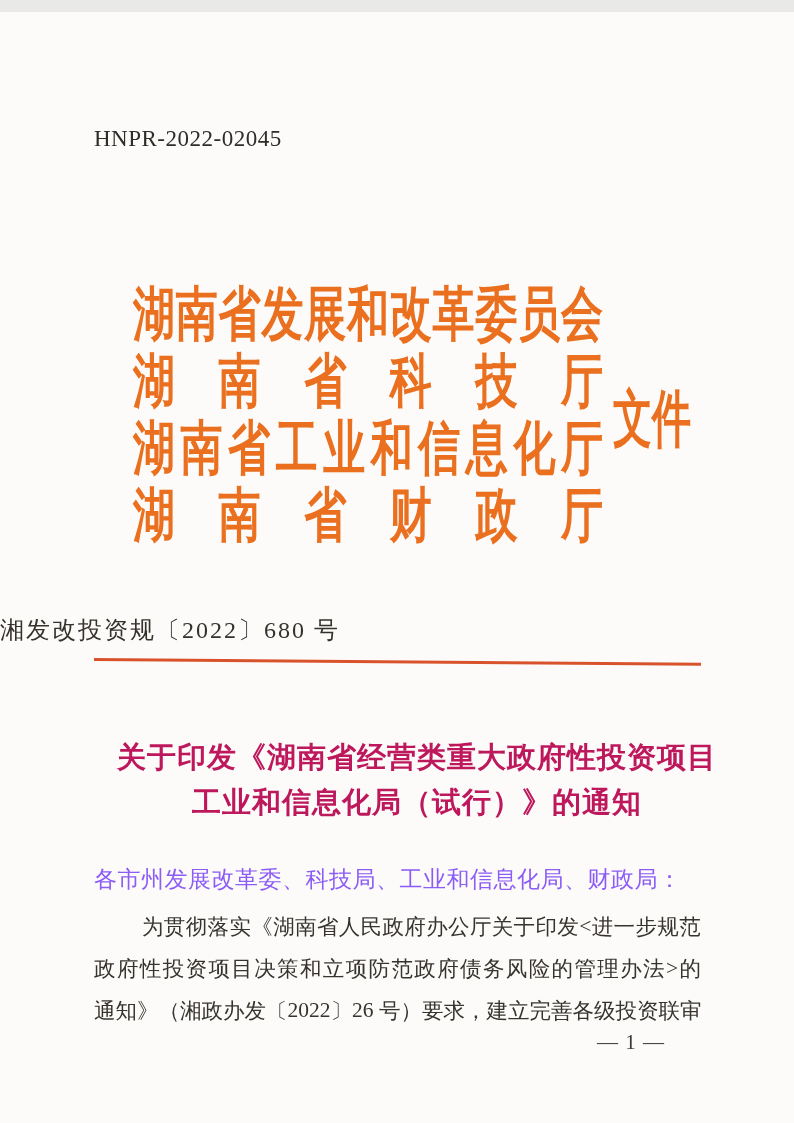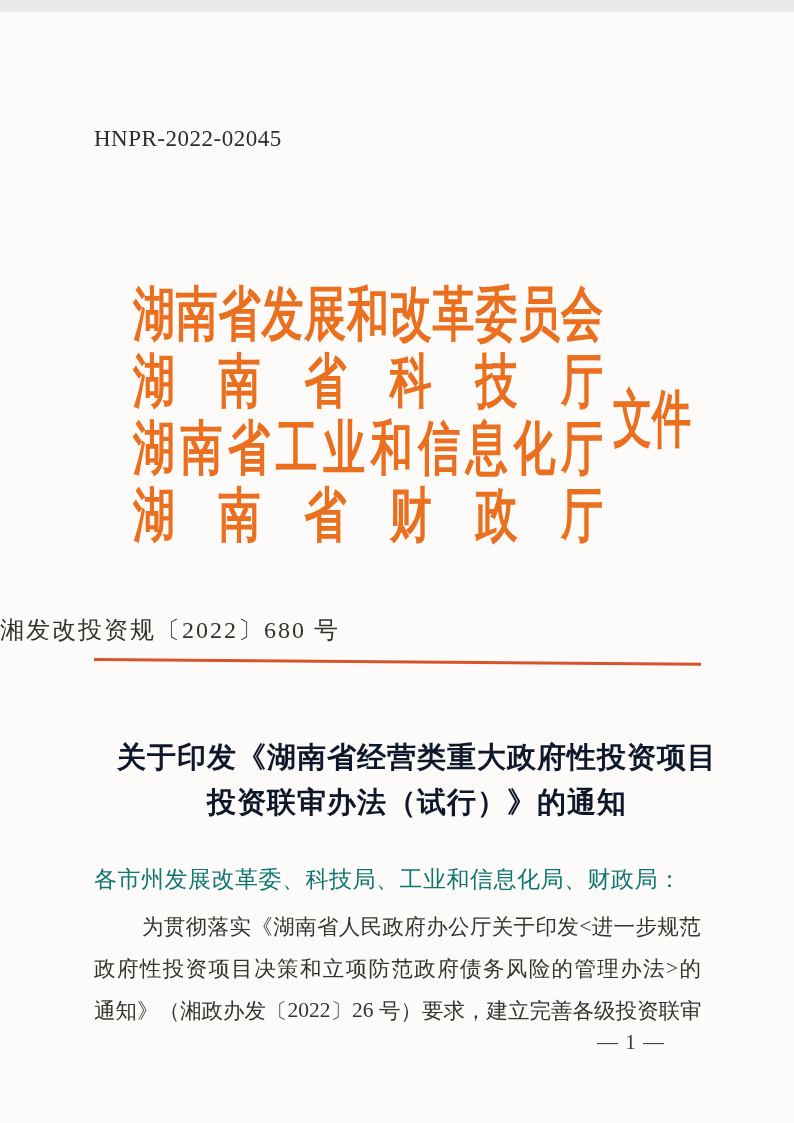--- a/index.html
+++ b/index.html
@@ -92,31 +92,31 @@
   .title {
     position: absolute;
     left: 0;
     top: 723px;
     width: 794px;
     text-align: center;
     font-size: 29px;
     line-height: 45px;
     font-weight: bold;
     letter-spacing: 1px;
-    color: #0f172a;
+    color: #be185d;
     padding-left: 40px;
   }
 
   .salutation {
     position: absolute;
     left: 94px;
     top: 852px;
     font-size: 23px;
     letter-spacing: 0.5px;
-    color: #0f766e;
+    color: #8b5cf6;
   }
 
   .paragraph {
     position: absolute;
     left: 94px;
     top: 893px;
     width: 607px;
     font-size: 21.5px;
     color: #37342e;
   }
@@ -193,21 +193,21 @@
       <span>文</span>
       <span>件</span>
     </div>
 
   <div class="doc-number">湘发改投资规〔2022〕680 号</div>
 
   <div class="red-line"></div>
 
   <div class="title">
     <div>关于印发《湖南省经营类重大政府性投资项目</div>
-    <div>投资联审办法（试行）》的通知</div>
+    <div>工业和信息化局（试行）》的通知</div>
   </div>
 
   <div class="salutation">各市州发展改革委、科技局、工业和信息化局、财政局：</div>
 
   <div class="paragraph">
     <div class="para-line indent"><span>为</span><span>贯</span><span>彻</span><span>落</span><span>实</span><span>《</span><span>湖</span><span>南</span><span>省</span><span>人</span><span>民</span><span>政</span><span>府</span><span>办</span><span>公</span><span>厅</span><span>关</span><span>于</span><span>印</span><span>发</span><span>&lt;</span><span>进</span><span>一</span><span>步</span><span>规</span><span>范</span></div>
     <div class="para-line"><span>政</span><span>府</span><span>性</span><span>投</span><span>资</span><span>项</span><span>目</span><span>决</span><span>策</span><span>和</span><span>立</span><span>项</span><span>防</span><span>范</span><span>政</span><span>府</span><span>债</span><span>务</span><span>风</span><span>险</span><span>的</span><span>管</span><span>理</span><span>办</span><span>法</span><span>&gt;</span><span>的</span></div>
     <div class="para-line"><span>通</span><span>知</span><span>》</span><span>（</span><span>湘</span><span>政</span><span>办</span><span>发</span><span>〔</span><span>2022</span><span>〕</span><span>26 </span><span>号</span><span>）</span><span>要</span><span>求</span><span>，</span><span>建</span><span>立</span><span>完</span><span>善</span><span>各</span><span>级</span><span>投</span><span>资</span><span>联</span><span>审</span></div>
   </div>
 

